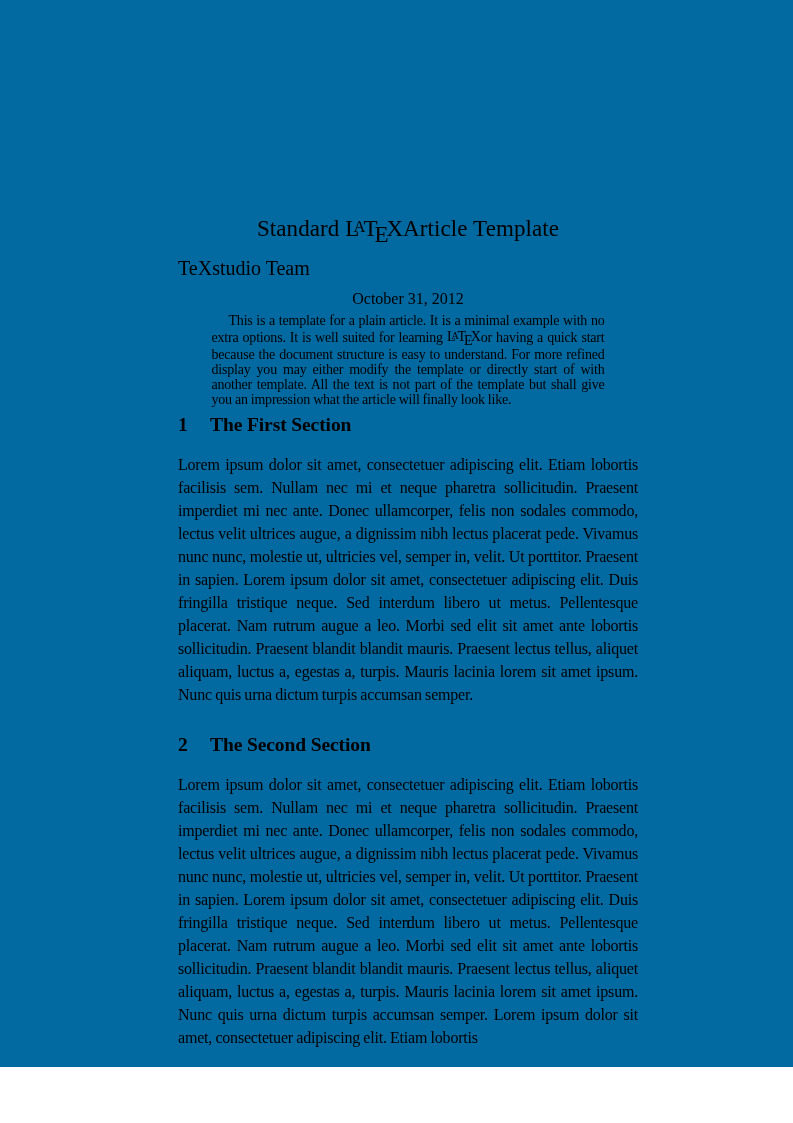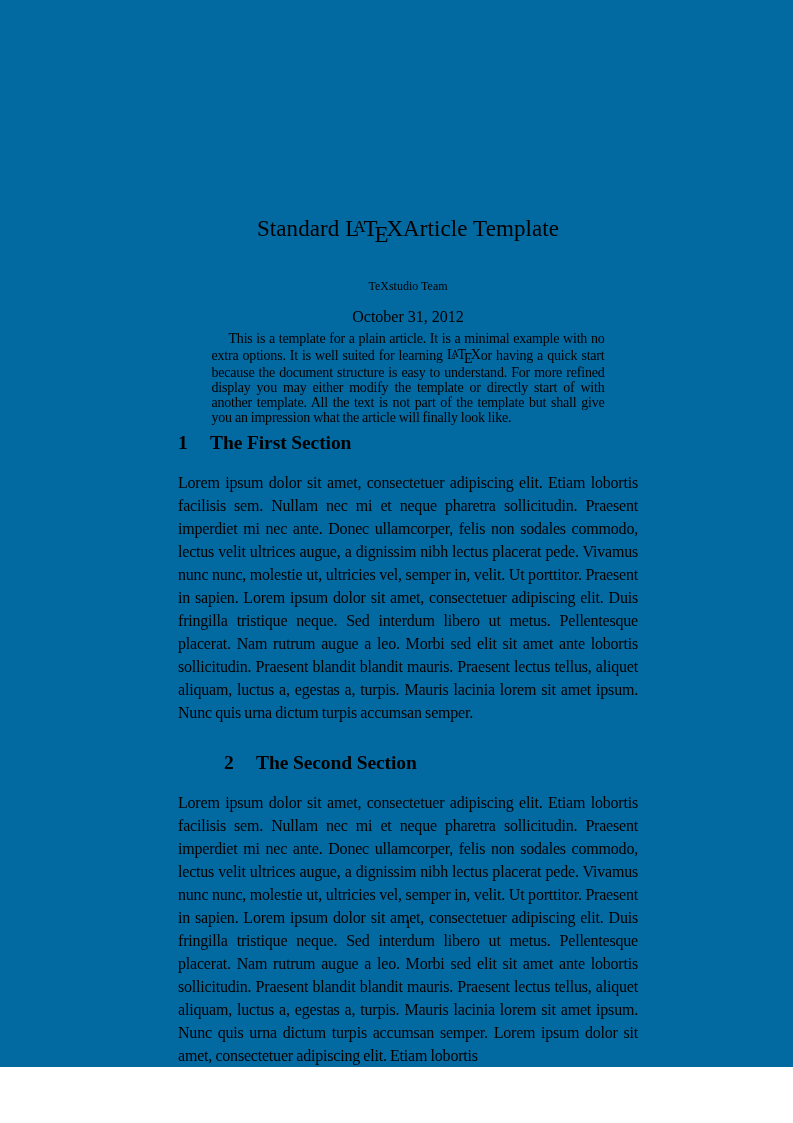--- a/index.html
+++ b/index.html
@@ -25,24 +25,24 @@
   }
   .doc-title {
     margin: 0;
     font-size: 23px;
     line-height: 28px;
     font-weight: normal;
     text-align: center;
     letter-spacing: 0.1px;
   }
   .author {
-    margin-top: 28px;
-    font-size: 12px;
+    margin-top: 10px;
+    font-size: 20px;
     line-height: 18px;
-    text-align: center;
+    text-align: left;
   }
   .date {
     margin-top: 13px;
     font-size: 16px;
     line-height: 18px;
     text-align: center;
   }
   .abstract-heading {
     margin-top: 34px;
     font-size: 13.5px;
@@ -62,21 +62,20 @@
   }
   .section-heading {
     margin-top: 5px;
     font-size: 19.5px;
     line-height: 24px;
     font-weight: bold;
     letter-spacing: -0.1px;
   }
   .section-heading.second {
     margin-top: 27px;
-    margin-left: 46px;
   }
   .sec-number {
     display: inline-block;
     width: 32px;
   }
   .para {
     margin: 9px 0 0 0;
     font-size: 16px;
     line-height: 23px;
     text-align: justify;

